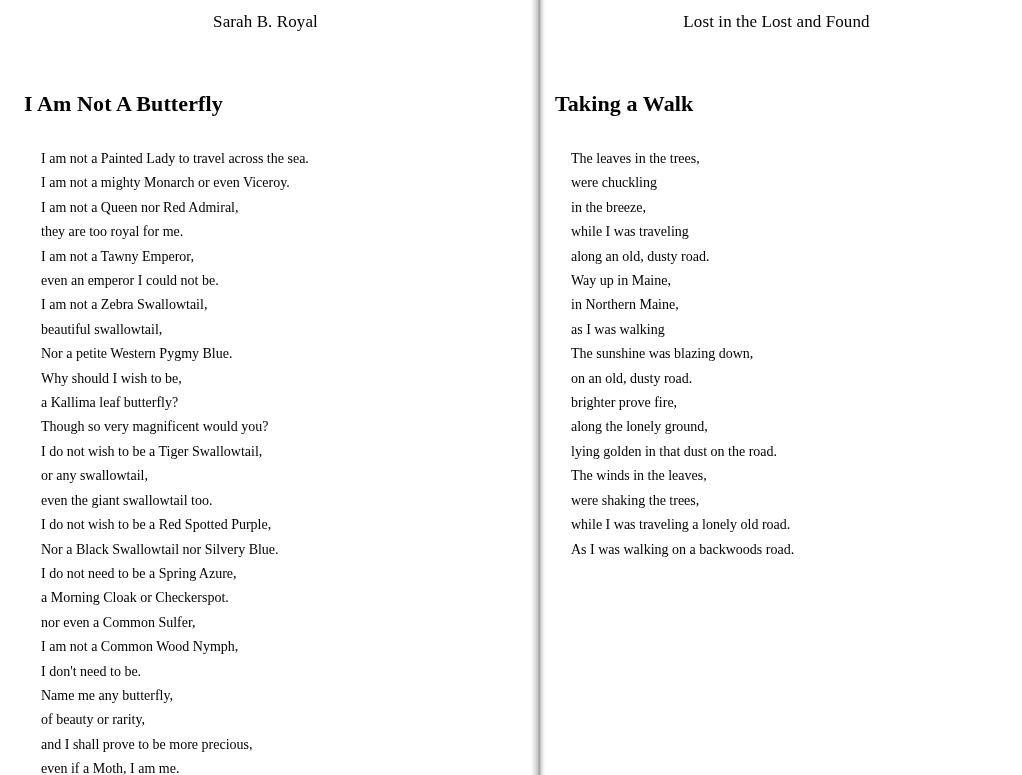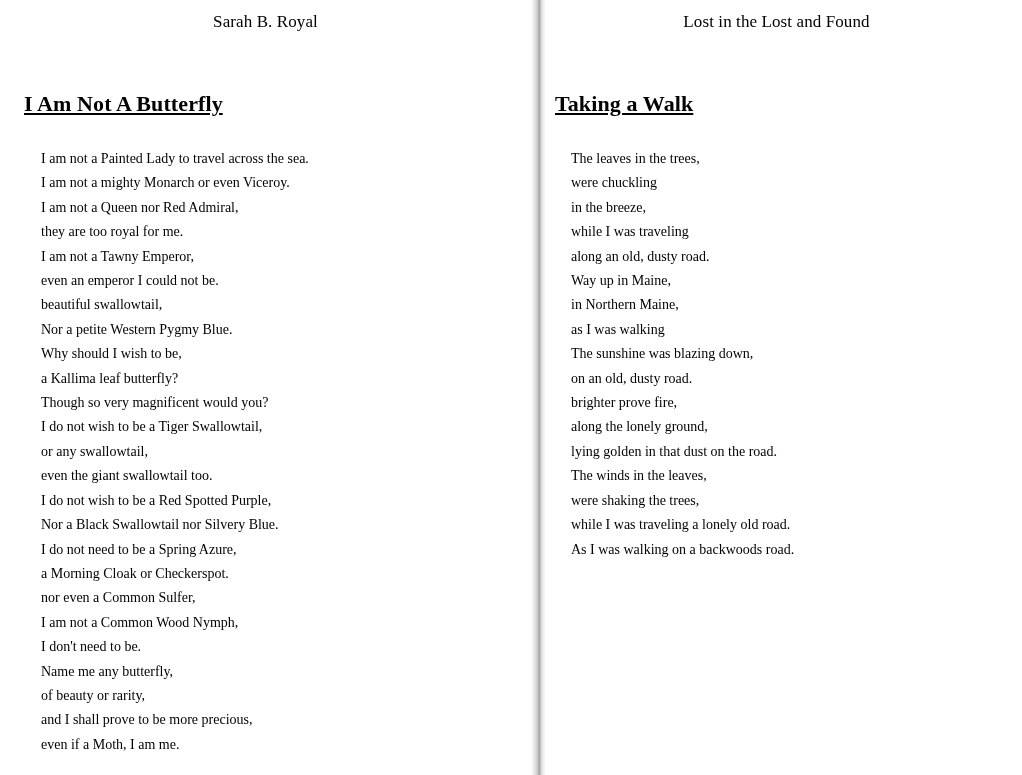--- a/index.html
+++ b/index.html
@@ -59,21 +59,20 @@
     letter-spacing: 0.1px;
   }
   .page-right .running-head {
     text-align: center;
   }
   .poem-title {
     font-size: 22px;
     font-weight: bold;
     margin: 0;
     letter-spacing: 0.1px;
-    text-decoration: underline;
   }
   .page-left .poem-title { padding-top: 61px; }
   .page-right .poem-title { padding-top: 61px; }
   .poem-body {
     font-size: 14px;
     line-height: 24.4px;
     margin: 16px;
     padding-top: 14px;
   }
   .poem-line {
@@ -91,20 +90,21 @@
   <div class="page page-left">
     <div class="running-head">Sarah B. Royal</div>
     <h1 class="poem-title">I Am Not A Butterfly</h1>
     <div class="poem-body">
       <div class="poem-line">I am not a Painted Lady to travel across the sea.</div>
       <div class="poem-line">I am not a mighty Monarch or even Viceroy.</div>
       <div class="poem-line">I am not a Queen nor Red Admiral,</div>
       <div class="poem-line">they are too royal for me.</div>
       <div class="poem-line">I am not a Tawny Emperor,</div>
       <div class="poem-line">even an emperor I could not be.</div>
+      <div class="poem-line">I am not a Zebra Swallowtail,</div>
       <div class="poem-line">beautiful swallowtail,</div>
       <div class="poem-line">Nor a petite Western Pygmy Blue.</div>
       <div class="poem-line">Why should I wish to be,</div>
       <div class="poem-line">a Kallima leaf butterfly?</div>
       <div class="poem-line">Though so very magnificent would you?</div>
       <div class="poem-line">I do not wish to be a Tiger Swallowtail,</div>
       <div class="poem-line">or any swallowtail,</div>
       <div class="poem-line">even the giant swallowtail too.</div>
       <div class="poem-line">I do not wish to be a Red Spotted Purple,</div>
       <div class="poem-line">Nor a Black Swallowtail nor Silvery Blue.</div>

